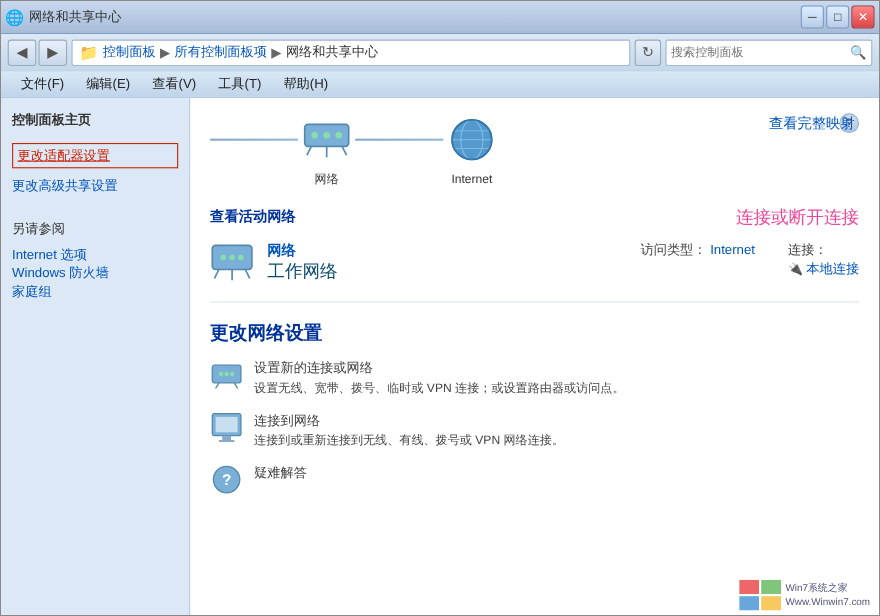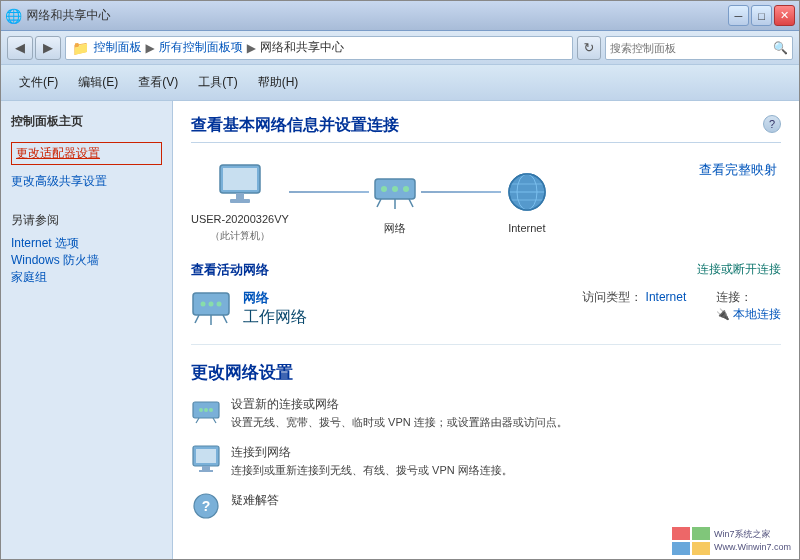--- a/index.html
+++ b/index.html
@@ -148,21 +148,21 @@
     }
 
     .search-icon-btn {
       cursor: pointer;
       color: #666;
       font-size: 12px;
     }
 
     
     .menu-bar {
-      height: 36px;
+      height: 24px;
       background: linear-gradient(to bottom, #d8e8f5, #c0d4ea);
       display: flex;
       align-items: center;
       padding: 0 8px;
       gap: 0;
       border-bottom: 1px solid #b0c8e0;
     }
 
     .menu-item {
       padding: 2px 10px;
@@ -502,40 +502,24 @@
         <a class="sidebar-link">Windows 防火墙</a>
         <br>
         <a class="sidebar-link">家庭组</a>
       </div>
     </div>
 
     <div class="content">
 
       <div class="help-icon">?</div>
 
-      <div class="content-title">查看基本网络信息并设置连接</div>
 
       <div class="network-diagram">
         <a class="view-full-map">查看完整映射</a>
 
-        <div class="net-node">
-          <div class="net-icon">
-            <svg width="52" height="44" viewBox="0 0 52 44">
-
-              <rect x="6" y="2" width="40" height="28" rx="3" fill="#7ab0d8" stroke="#5588aa" stroke-width="1.5"></rect>
-              <rect x="9" y="5" width="34" height="22" fill="#c8dff0"></rect>
-
-              <rect x="22" y="30" width="8" height="6" fill="#88aacc"></rect>
-
-              <rect x="16" y="36" width="20" height="4" rx="1" fill="#88aacc"></rect>
-            </svg>
-          </div>
-          <div class="net-label">USER-20200326VY</div>
-          <div class="net-sublabel">（此计算机）</div>
-        </div>
 
         <div class="net-line"></div>
 
         <div class="net-node">
           <div class="net-icon">
             <svg width="52" height="44" viewBox="0 0 52 44">
 
               <rect x="6" y="8" width="40" height="20" rx="3" fill="#7ab0d8" stroke="#5588aa" stroke-width="1.5"></rect>
               <circle cx="15" cy="18" r="3" fill="#88ddaa"></circle>
               <circle cx="26" cy="18" r="3" fill="#88ddaa"></circle>
@@ -561,21 +545,21 @@
               <line x1="10" y1="28" x2="42" y2="28" stroke="#7bbfee" stroke-width="0.8"></line>
               <circle cx="26" cy="20" r="18" fill="none" stroke="#3377aa" stroke-width="1.5"></circle>
             </svg>
           </div>
           <div class="net-label">Internet</div>
         </div>
       </div>
 
       <div class="section-title">
         <span>查看活动网络</span>
-        <a style="font-size:12px; color:#0f766e; cursor:pointer; font-weight:normal;">连接或断开连接</a>
+        <a style="font-size:16px; color:#ec4899; cursor:pointer; font-weight:normal;">连接或断开连接</a>
       </div>
 
       <div class="network-card">
         <div class="network-card-icon">
           <svg width="40" height="36" viewBox="0 0 40 36">
             <rect x="2" y="4" width="36" height="22" rx="3" fill="#7ab0d8" stroke="#5588aa" stroke-width="1.5"></rect>
             <line x1="8" y1="26" x2="4" y2="34" stroke="#5588aa" stroke-width="1.5"></line>
             <line x1="20" y1="26" x2="20" y2="36" stroke="#5588aa" stroke-width="1.5"></line>
             <line x1="32" y1="26" x2="36" y2="34" stroke="#5588aa" stroke-width="1.5"></line>
             <circle cx="12" cy="15" r="2.5" fill="#88ddaa"></circle>

